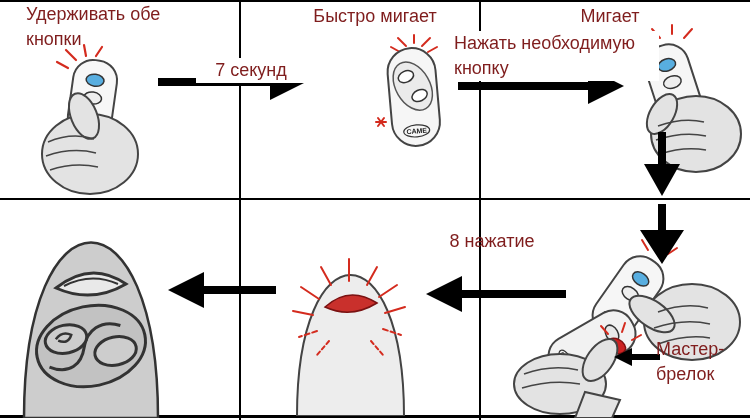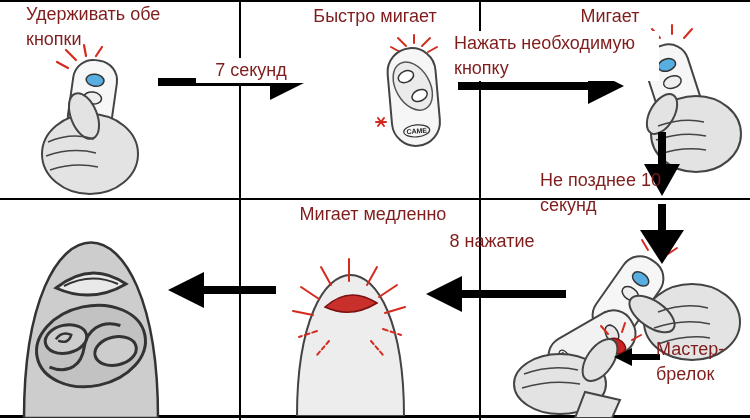--- a/index.html
+++ b/index.html
@@ -33,23 +33,21 @@
   <div class="label" style="left:26px; top:2px; width:175px;">Удерживать обе кнопки</div>
 
   <div class="label center whitebg" style="left:196px; top:34px; width:110px;margin-top:24px;">7 секунд</div>
 
   <div class="label center" style="left:294px; top:4px; width:162px;">Быстро мигает</div>
 
   <div class="label whitebg" style="left:454px; top:31px; width:205px;">Нажать необходимую кнопку</div>
 
   <div class="label center" style="left:578px; top:4px; width:64px;">Мигает</div>
 
-  <div class="label" style="left:540px; top:168px; width:125px;">Не позднее 10 секунд</div>
-
-  <div class="label center" style="left:280px; top:202px; width:186px;">Мигает медленно</div>
+
 
 
   <div class="label center" style="left:436px; top:229px; width:112px;">8 нажатие</div>
 
   <div class="label" style="left:656px; top:337px; width:96px;">Мастер-брелок</div>
 
   <svg class="arrow" style="left:158px; top:62px;" width="150" height="40" viewBox="0 0 150 40">
     <polygon points="0,16 112,16 112,2 148,20 112,38 112,24 0,24" fill="#000"></polygon>
   </svg>
 

